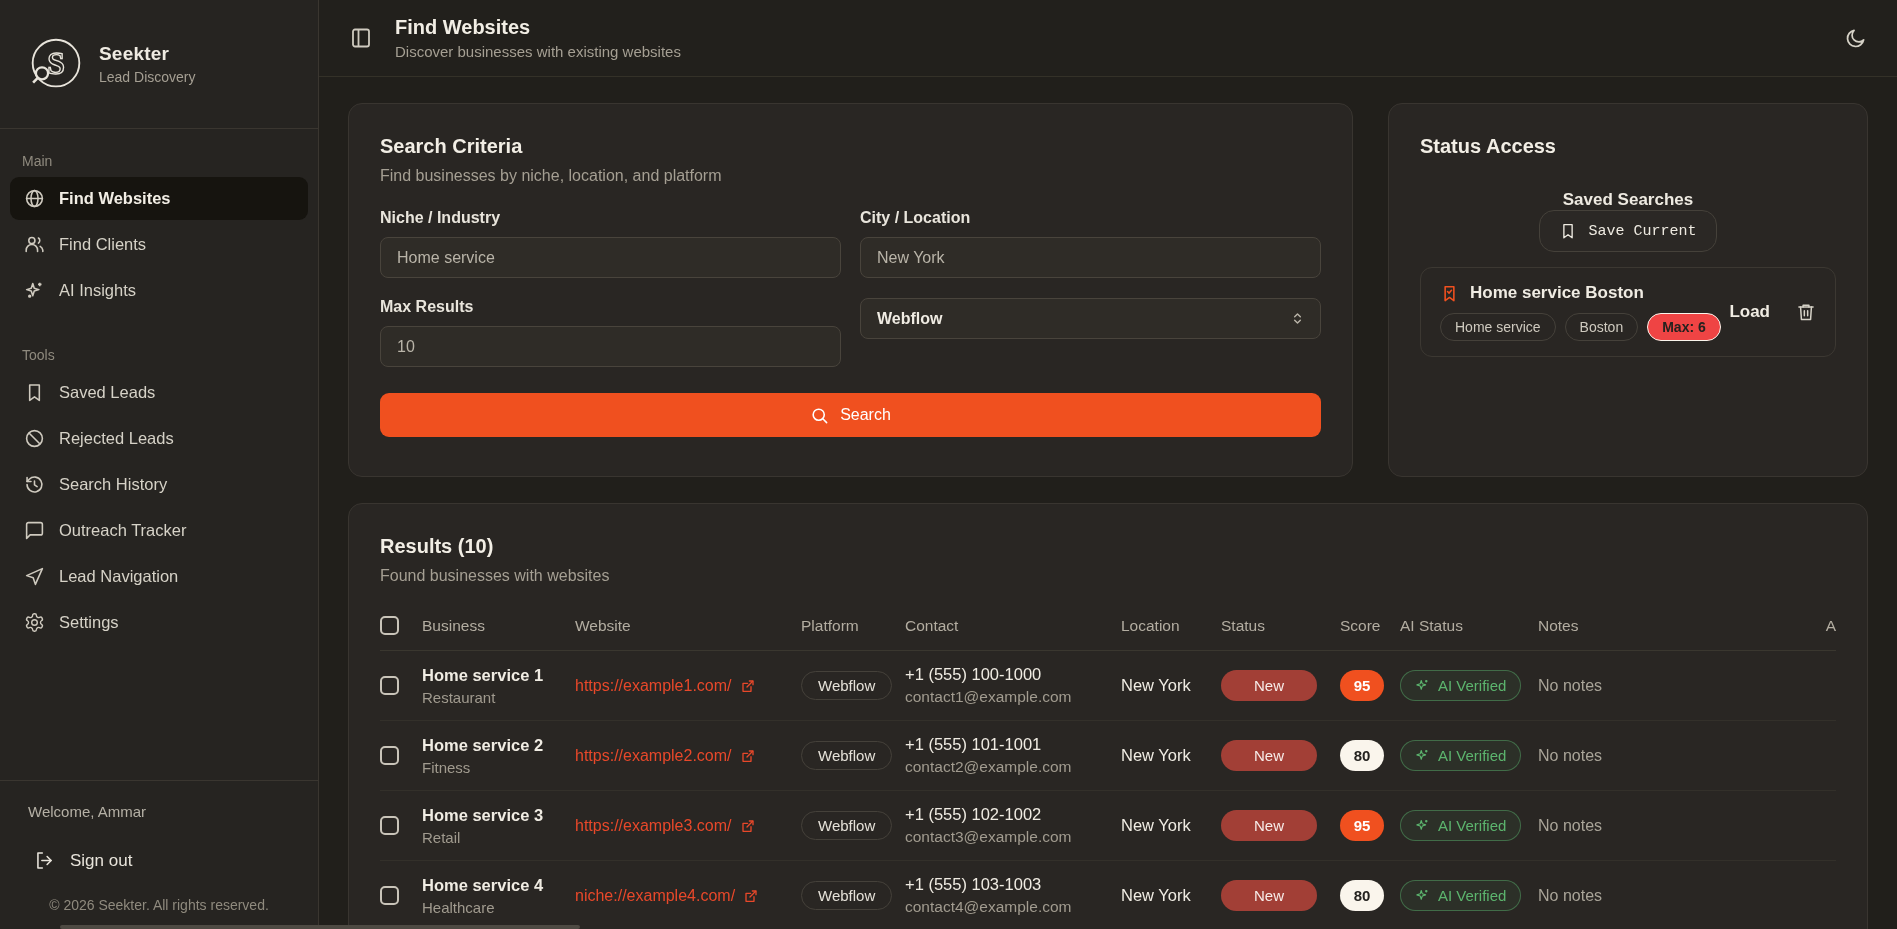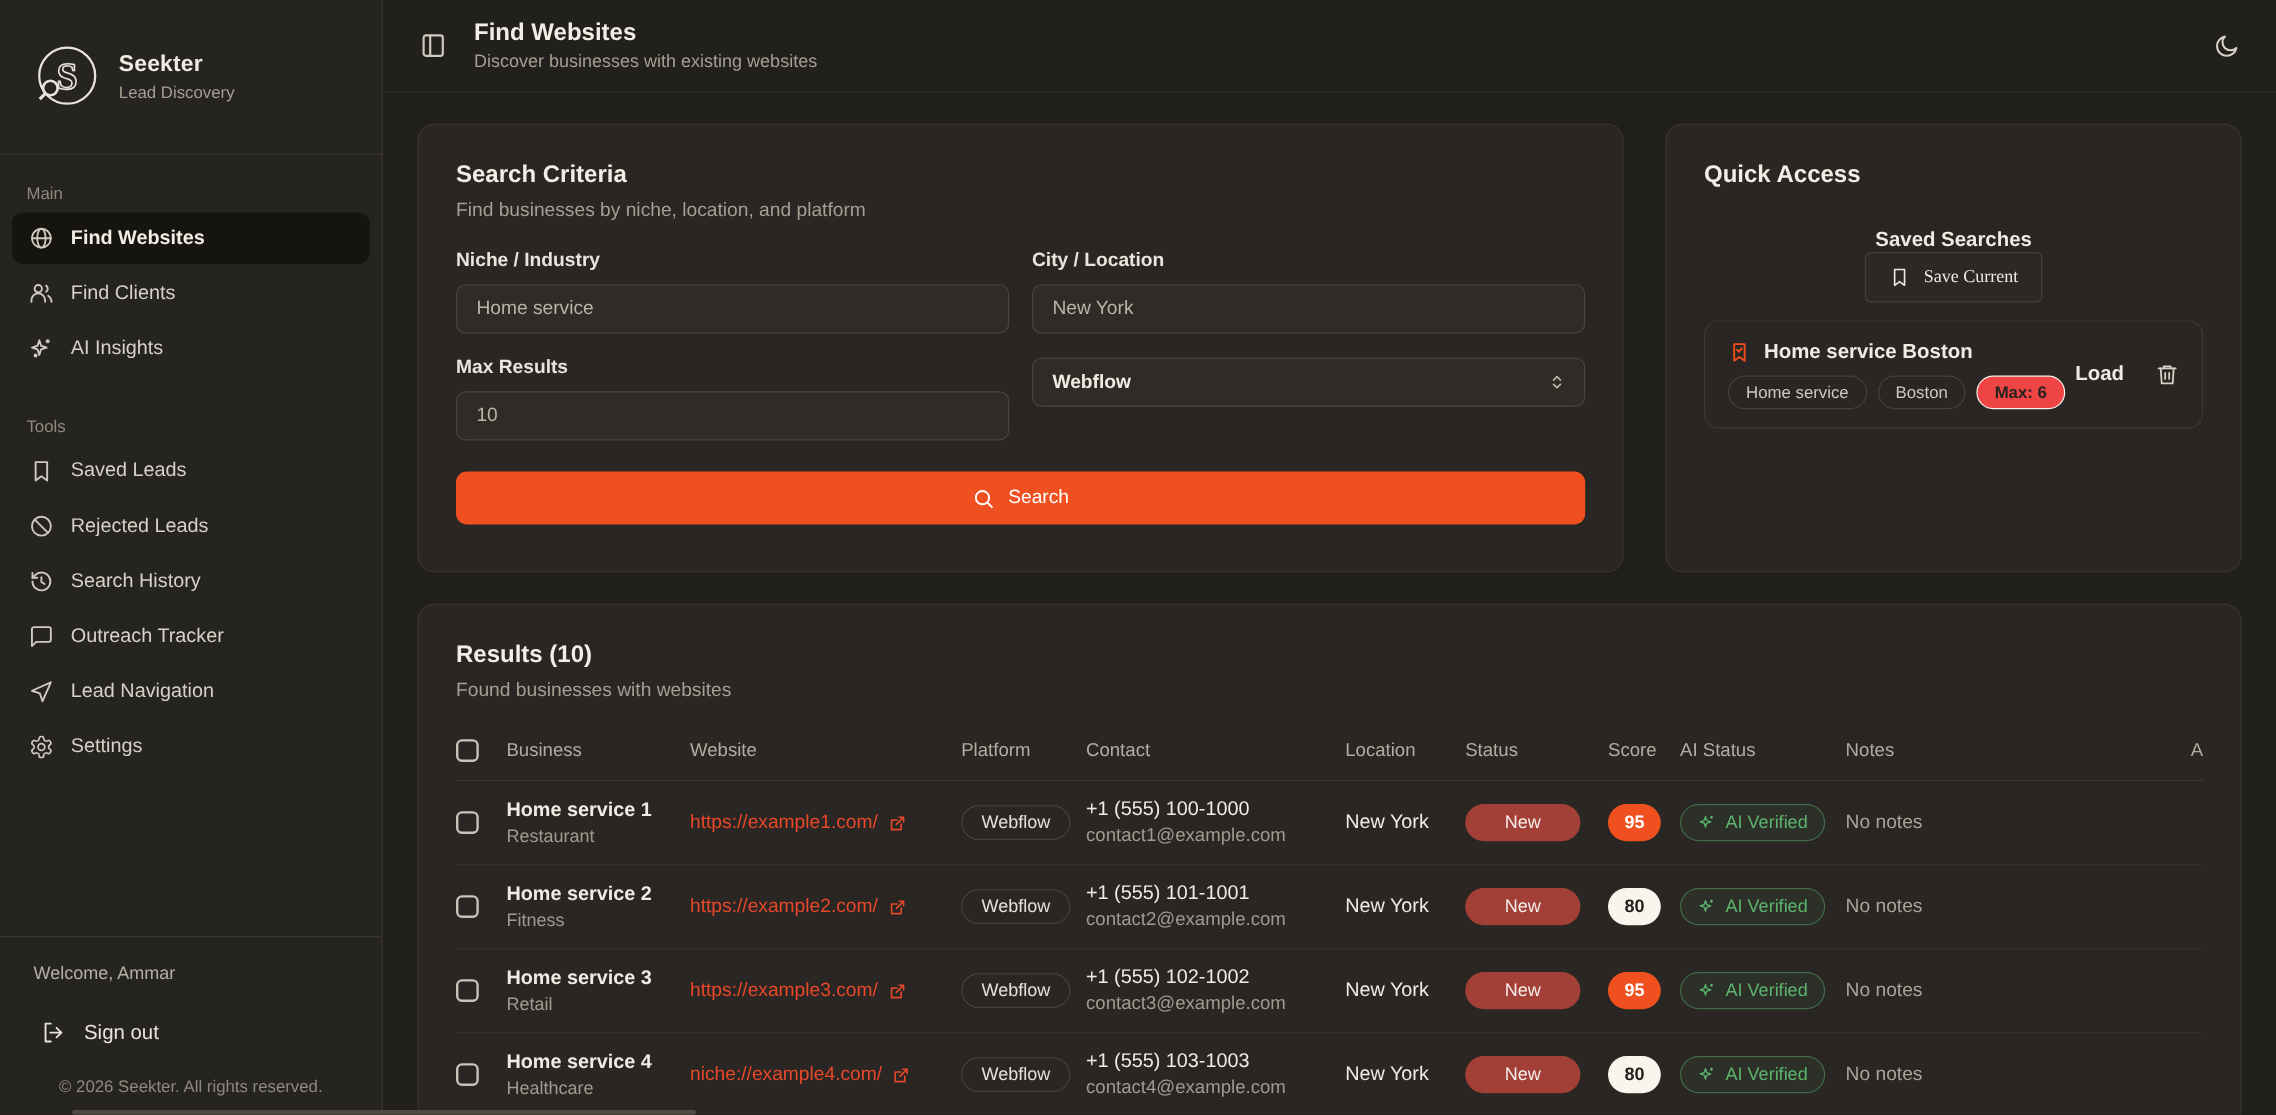--- a/index.html
+++ b/index.html
@@ -76,22 +76,22 @@
     color:#ffffff; font-size:16px; font-family:"Liberation Sans", sans-serif;
     display:flex; align-items:center; justify-content:center; gap:11px; cursor:pointer;
   }
 
   
   .quick-card { flex:1; padding:31px; }
   .qa-row { display:flex; align-items:center; justify-content:space-between; margin-top:32px;flex-direction:column; }
   .qa-saved-label { font-size:17px; font-weight:bold; color:#eeeae1; }
   .save-current-btn {
     display:flex; align-items:center; gap:11px; height:42px; padding:0 19px;
-    background:#2b2825; border:1px solid #45413a; border-radius:5px;
-    color:#eeeae1; font-size:15px; cursor:pointer; font-family:Liberation Serif, serif;
+    background:#2b2825; border:1px solid #45413a; border-radius:15px;
+    color:#eeeae1; font-size:15px; cursor:pointer; font-family:Liberation Mono, monospace;
   }
   .saved-item {
     margin-top:15px; border:1px solid #3c3832; border-radius:12px; padding:15px 19px;
     display:flex; align-items:center;
   }
   .si-name-row { display:flex; align-items:center; gap:11px; }
   .si-name { font-size:17px; font-weight:bold; color:#f0ece3; }
   .si-bm { color:#f0501f; }
   .si-tags { display:flex; gap:9px; margin-top:10px; }
   .pill {
@@ -304,21 +304,21 @@
         <button class="search-btn">
           <svg class="icon" width="19" height="19" viewBox="0 0 24 24" fill="none" stroke="currentColor" stroke-width="2" stroke-linecap="round">
             <circle cx="11" cy="11" r="7"></circle>
               <line x1="16.5" y1="16.5" x2="21" y2="21"></line>
           </svg>
           <span>Search</span>
         </button>
       </section>
 
       <section class="card quick-card">
-        <h2 class="card-title">Quick Access</h2>
+        <h2 class="card-title">Status Access</h2>
 
         <div class="qa-row">
           <div class="qa-saved-label">Saved Searches</div>
           <button class="save-current-btn">
             <svg class="icon" width="18" height="18" viewBox="0 0 24 24" fill="none" stroke="currentColor" stroke-width="1.8" stroke-linejoin="round">
               <path d="M6.5 3.5h11V21l-5.5-4-5.5 4z"></path>
             </svg>
             <span>Save Current</span>
           </button>
         </div>

